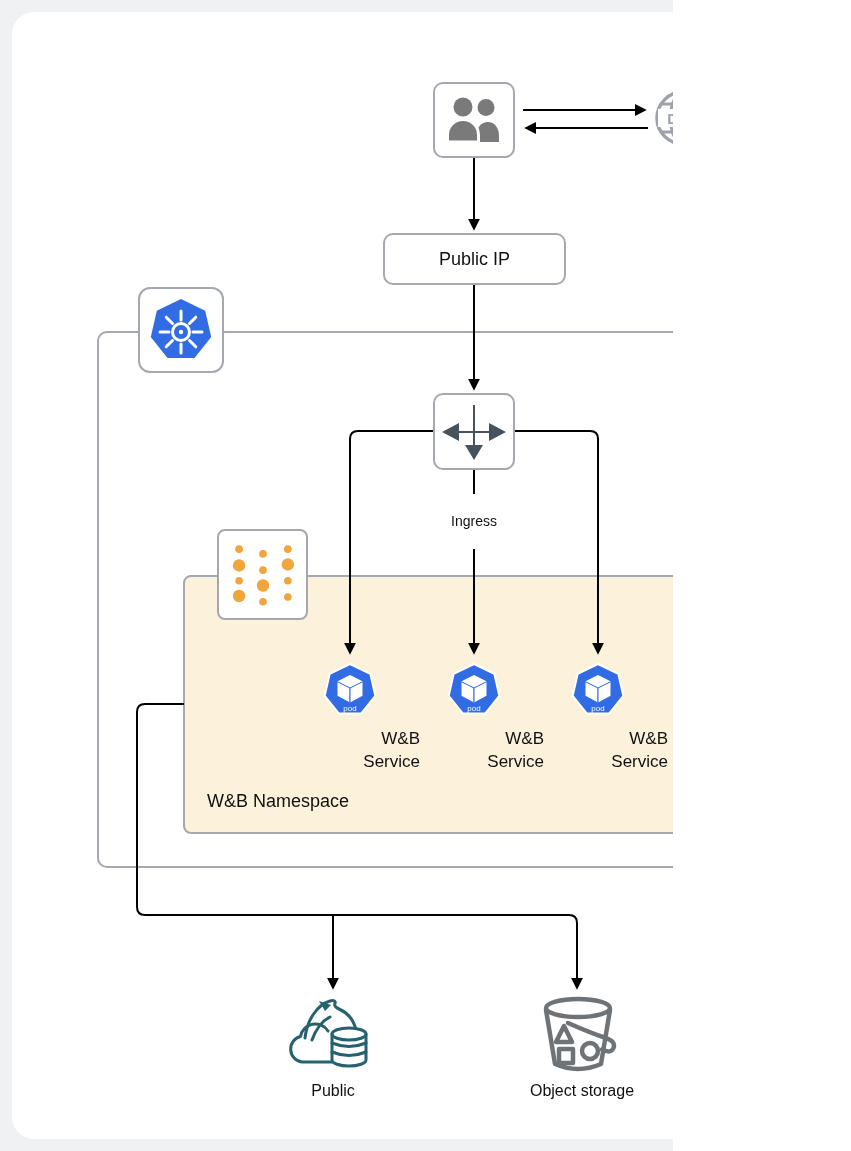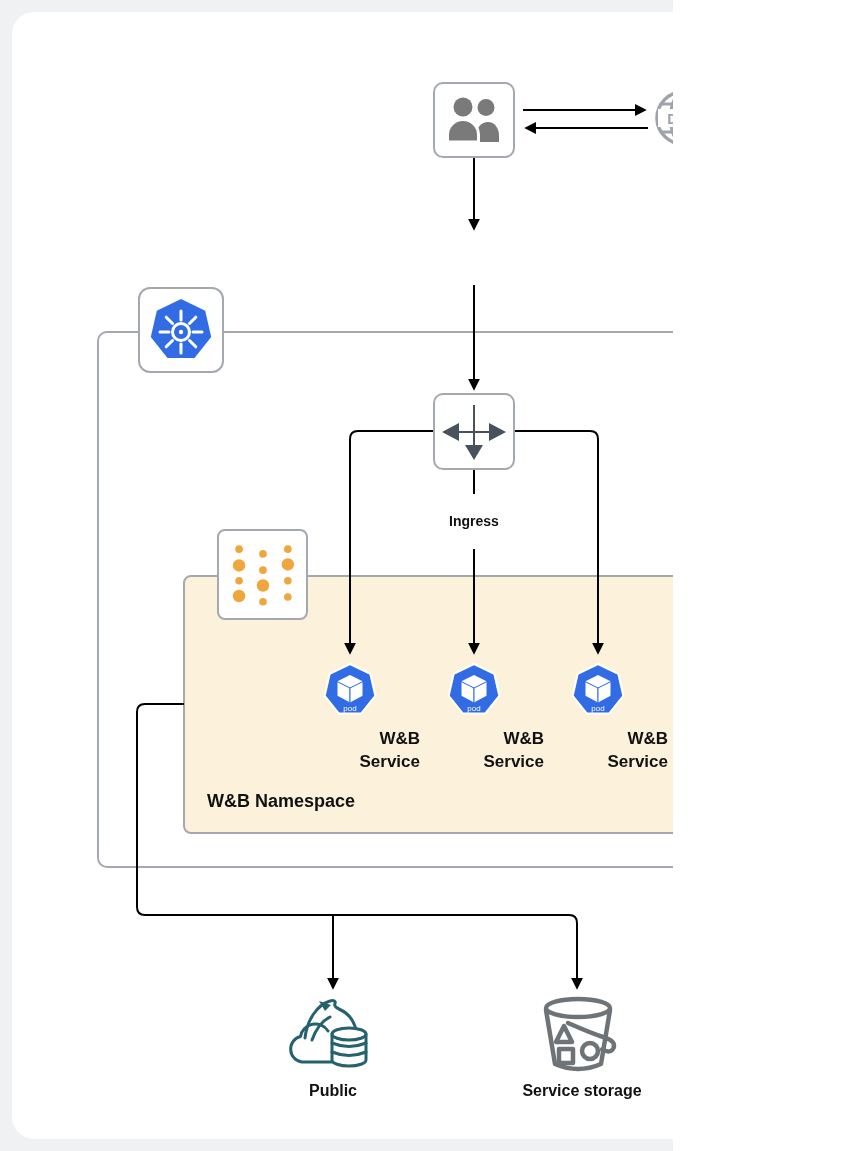--- a/index.html
+++ b/index.html
@@ -28,21 +28,20 @@
     position:absolute;left:183px;top:575px;width:511px;height:259px;
     background:var(--namespace-fill,#FCF1DB);
     border:2px solid var(--border-gray,#A4A9B0);
     border-radius:8px;box-sizing:border-box;z-index:2;
   }
   #connectors{position:absolute;left:0;top:0;z-index:3;}
   .node{position:absolute;z-index:4;}
   .label{
     position:absolute;z-index:4;text-align:center;
     color:var(--text-black,#111);
-    font-weight:bold;
   }
   .pod-label{width:140px;font-size:17px;line-height:1.35;text-align:right;}
   .ns-label{font-size:18px;text-align:center;}
   .ingress-label{font-size:14px;width:120px;}
   .store-label{font-size:16px;width:180px;}
   .pubip-text{font-size:18px;}
   .hept{fill:var(--kubernetes-blue,#326CE5);}
   .wheel{stroke:#fff;stroke-width:3;fill:none;stroke-linecap:round;}
   .slate{fill:var(--slate,#47525D);}
   .slate-line{stroke:var(--slate,#47525D);stroke-width:2;fill:none;}
@@ -94,20 +93,23 @@
     <svg width="64" height="64" viewBox="0 0 64 64">
       <circle class="gray-stroke" cx="32" cy="32" r="26" stroke-width="3.5"></circle>
       <ellipse class="gray-stroke" cx="32" cy="32" rx="12.5" ry="26" stroke-width="3"></ellipse>
       <path class="gray-stroke" d="M11 18 H53" stroke-width="3"></path>
       <path class="gray-stroke" d="M11 46 H53" stroke-width="3"></path>
       <rect x="7" y="23" width="50" height="18" fill="#fff"></rect>
       <text x="32" y="37.5" text-anchor="middle" font-size="15" font-weight="bold" fill="var(--icon-gray,#9EA3AB)" font-family="Liberation Sans, sans-serif">DNS</text>
     </svg>
   </div>
 
+  <div class="box node" style="left:383px;top:233px;width:183px;height:52px;">
+    <span class="pubip-text">Public IP</span>
+  </div>
 
   <div class="box node" style="left:138px;top:287px;width:86px;height:86px;border-radius:12px;">
     <svg width="76" height="76" viewBox="0 0 76 76">
       <polygon class="hept" points="38,7 62.2,18.7 68.2,44.9 51.5,65.9 24.5,65.9 7.8,44.9 13.8,18.7"></polygon>
       <circle class="wheel" cx="38" cy="40" r="8.5"></circle>
       <circle cx="38" cy="40" r="2.2" fill="#fff"></circle>
       <path class="wheel" d="M38 28 L38 19"></path>
       <path class="wheel" d="M38 52 L38 61"></path>
       <path class="wheel" d="M50 40 L59 40"></path>
       <path class="wheel" d="M26 40 L17 40"></path>
@@ -207,14 +209,14 @@
   <div class="node" style="left:533px;top:992px;width:90px;height:90px;">
     <svg width="90" height="90" viewBox="0 0 90 90">
       <ellipse class="bucket" cx="45" cy="16" rx="32" ry="9"></ellipse>
       <path class="bucket" d="M13 18 L22 72 Q45 82 68 72 L77 18"></path>
       <path class="bucket" d="M35 31 Q60 42 73 46 Q83 49.5 80.5 56 Q78 62 69 57.5" stroke-width="4"></path>
       <polygon class="bucket" points="31,34 23,50 39,50" stroke-width="4"></polygon>
       <rect class="bucket" x="26" y="57" width="14" height="14" stroke-width="4"></rect>
       <circle class="bucket" cx="57" cy="59" r="8" stroke-width="4"></circle>
     </svg>
   </div>
-  <div class="label store-label" style="left:492px;top:1082px;">Service storage</div>
+  <div class="label store-label" style="left:492px;top:1082px;">Object storage</div>
 </div>
 
 </body></html>

